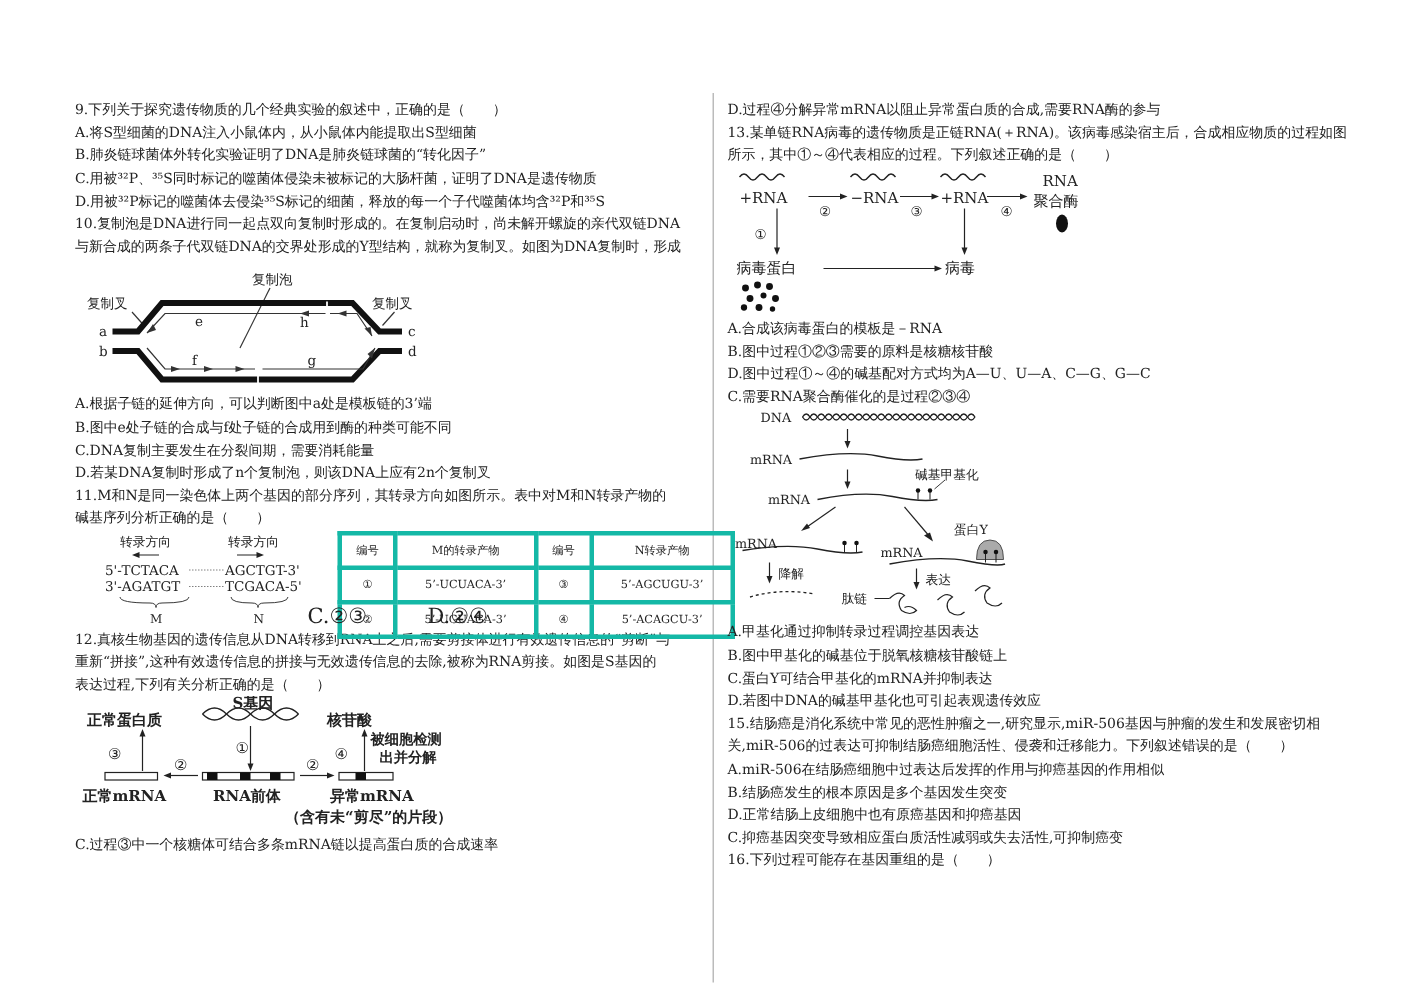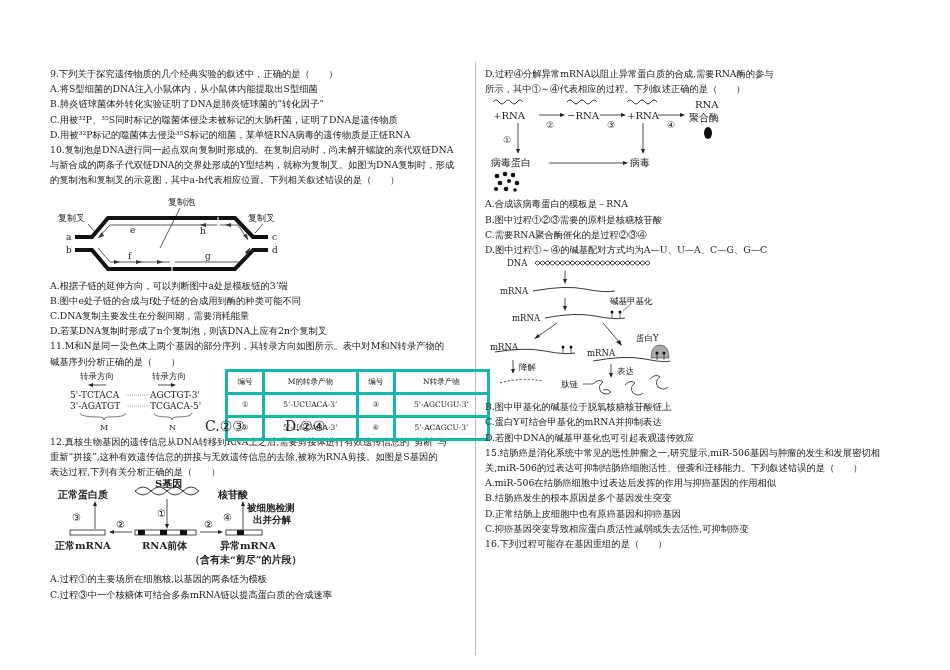--- a/index.html
+++ b/index.html
@@ -18,25 +18,24 @@
 </head>
 <body>
 
 <div class="divider"></div>
 
 <div class="col left">
   <div class="line">9.下列关于探究遗传物质的几个经典实验的叙述中，正确的是（　　）</div>
   <div class="line">A.将S型细菌的DNA注入小鼠体内，从小鼠体内能提取出S型细菌</div>
   <div class="line">B.肺炎链球菌体外转化实验证明了DNA是肺炎链球菌的“转化因子”</div>
   <div class="line">C.用被³²P、³⁵S同时标记的噬菌体侵染未被标记的大肠杆菌，证明了DNA是遗传物质</div>
-  <div class="line">D.用被³²P标记的噬菌体去侵染³⁵S标记的细菌，某单链RNA病毒的遗传物质是正链RNA</div>
+  <div class="line">D.用被³²P标记的噬菌体去侵染³⁵S标记的细菌，释放的每一个子代噬菌体均含³²P和³⁵S</div>
 
   <div class="line">10.复制泡是DNA进行同一起点双向复制时形成的。在复制启动时，尚未解开螺旋的亲代双链DNA</div>
   <div class="line">与新合成的两条子代双链DNA的交界处形成的Y型结构，就称为复制叉。如图为DNA复制时，形成</div>
-  <div class="line">的复制泡和复制叉的示意图，其中a-h代表相应位置。下列相关叙述错误的是（　　）</div>
 
   <div class="fig" style="height:90px;">
     <svg width="420" height="90" viewBox="0 0 420 90">
       <text x="118" y="17" font-size="9">复制泡</text>
       <line x1="130" y1="20" x2="110" y2="60" stroke="#333" stroke-width="0.8"></line>
       <text x="8" y="33" font-size="9">复制叉</text>
       <text x="198" y="33" font-size="9">复制叉</text>
       <line x1="38" y1="36" x2="46" y2="45" stroke="#333" stroke-width="0.8"></line>
       <line x1="213" y1="36" x2="205" y2="45" stroke="#333" stroke-width="0.8"></line>
 
@@ -158,26 +157,26 @@
       <line x1="150" y1="53" x2="170" y2="53" stroke="#222" stroke-width="0.8"></line>
       <polygon points="173,53 168,51 168,55" fill="#222"></polygon>
       <text x="154" y="49" font-size="10">②</text>
       <text x="5" y="70" font-size="10" font-weight="bold">正常mRNA</text>
       <text x="92" y="70" font-size="10" font-weight="bold">RNA前体</text>
       <text x="170" y="70" font-size="10" font-weight="bold">异常mRNA</text>
       <text x="140" y="84" font-size="10" font-weight="bold">（含有未“剪尽”的片段）</text>
     </svg>
   </div>
 
-  <div class="line">A.过程①的主要场所在细胞核,以基因的两条链为模板</div>
   <div class="line">C.过程③中一个核糖体可结合多条mRNA链以提高蛋白质的合成速率</div>
 </div>
 
 <div class="col right">
   <div class="line">D.过程④分解异常mRNA以阻止异常蛋白质的合成,需要RNA酶的参与</div>
+  <div class="line">13.某单链RNA病毒的遗传物质是正链RNA(＋RNA)。该病毒感染宿主后，合成相应物质的过程如图</div>
   <div class="line">所示，其中①～④代表相应的过程。下列叙述正确的是（　　）</div>
 
   <div class="fig" style="height:100px;">
     <svg width="260" height="100" viewBox="0 0 260 100">
       <path d="M8 6 q3 -4 6 0 t6 0 t6 0 t6 0 t6 0" fill="none" stroke="#222" stroke-width="0.9"></path>
       <path d="M82 6 q3 -4 6 0 t6 0 t6 0 t6 0 t6 0" fill="none" stroke="#222" stroke-width="0.9"></path>
       <path d="M142 6 q3 -4 6 0 t6 0 t6 0 t6 0 t6 0" fill="none" stroke="#222" stroke-width="0.9"></path>
       <text x="8" y="23" font-size="10">+RNA</text>
       <text x="82" y="23" font-size="10">−RNA</text>
       <text x="142" y="23" font-size="10">+RNA</text>
@@ -211,22 +210,22 @@
           <circle cx="32" cy="87" r="2.3"></circle>
         <circle cx="11" cy="93" r="2.1"></circle>
           <circle cx="21" cy="93" r="2.3"></circle>
           <circle cx="30" cy="94" r="1.8"></circle>
       </g>
     </svg>
   </div>
 
   <div class="line">A.合成该病毒蛋白的模板是－RNA</div>
   <div class="line">B.图中过程①②③需要的原料是核糖核苷酸</div>
+  <div class="line">D.图中过程①～④的碱基配对方式均为A—U、U—A、C—G、G—C</div>
   <div class="line">C.需要RNA聚合酶催化的是过程②③④</div>
-  <div class="line">D.图中过程①～④的碱基配对方式均为A—U、U—A、C—G、G—C</div>
 
   <div class="fig" style="height:142px;">
     <svg width="230" height="142" viewBox="0 0 230 142">
       <text x="22" y="9" font-size="8.5">DNA</text>
       <path d="M50 6 q2.5 -4 5 0 t5 0 t5 0 t5 0 t5 0 t5 0 t5 0 t5 0 t5 0 t5 0 t5 0 t5 0 t5 0 t5 0 t5 0 t5 0 t5 0 t5 0 t5 0 t5 0 t5 0 t5 0 t5 0" fill="none" stroke="#222" stroke-width="0.9"></path>
       <path d="M50 6 q2.5 4 5 0 t5 0 t5 0 t5 0 t5 0 t5 0 t5 0 t5 0 t5 0 t5 0 t5 0 t5 0 t5 0 t5 0 t5 0 t5 0 t5 0 t5 0 t5 0 t5 0 t5 0 t5 0 t5 0" fill="none" stroke="#222" stroke-width="0.9"></path>
       <line x1="80" y1="14" x2="80" y2="24" stroke="#222" stroke-width="0.8"></line>
         <polygon points="80,27 78,22 82,22" fill="#222"></polygon>
       <text x="15" y="37" font-size="8.5">mRNA</text>
       <path d="M48 34 Q80 28 100 32 T130 34" fill="none" stroke="#222" stroke-width="0.9"></path>
@@ -266,20 +265,21 @@
         <polygon points="126,121 124,116 128,116" fill="#222"></polygon>
       <text x="132" y="117" font-size="8.5">表达</text>
       <text x="76" y="130" font-size="8.5">肽链</text>
       <line x1="98" y1="127" x2="108" y2="127" stroke="#222" stroke-width="0.7"></line>
       <path d="M108 127 q6 -6 10 -2 q-6 4 -2 10 q6 4 10 0 q-4 -4 -8 -2" fill="none" stroke="#222" stroke-width="0.8"></path>
       <path d="M140 128 q6 -6 10 -2 q-6 4 -2 10 q6 4 10 0" fill="none" stroke="#222" stroke-width="0.8"></path>
       <path d="M165 122 q6 -6 10 -2 q-6 4 -2 10 q6 4 10 0" fill="none" stroke="#222" stroke-width="0.8"></path>
     </svg>
   </div>
 
+  <div class="line">A.甲基化通过抑制转录过程调控基因表达</div>
   <div class="line">B.图中甲基化的碱基位于脱氧核糖核苷酸链上</div>
   <div class="line">C.蛋白Y可结合甲基化的mRNA并抑制表达</div>
   <div class="line">D.若图中DNA的碱基甲基化也可引起表观遗传效应</div>
   <div class="line">15.结肠癌是消化系统中常见的恶性肿瘤之一,研究显示,miR-506基因与肿瘤的发生和发展密切相</div>
   <div class="line">关,miR-506的过表达可抑制结肠癌细胞活性、侵袭和迁移能力。下列叙述错误的是（　　）</div>
   <div class="line">A.miR-506在结肠癌细胞中过表达后发挥的作用与抑癌基因的作用相似</div>
   <div class="line">B.结肠癌发生的根本原因是多个基因发生突变</div>
   <div class="line">D.正常结肠上皮细胞中也有原癌基因和抑癌基因</div>
   <div class="line">C.抑癌基因突变导致相应蛋白质活性减弱或失去活性,可抑制癌变</div>
   <div class="line">16.下列过程可能存在基因重组的是（　　）</div>

